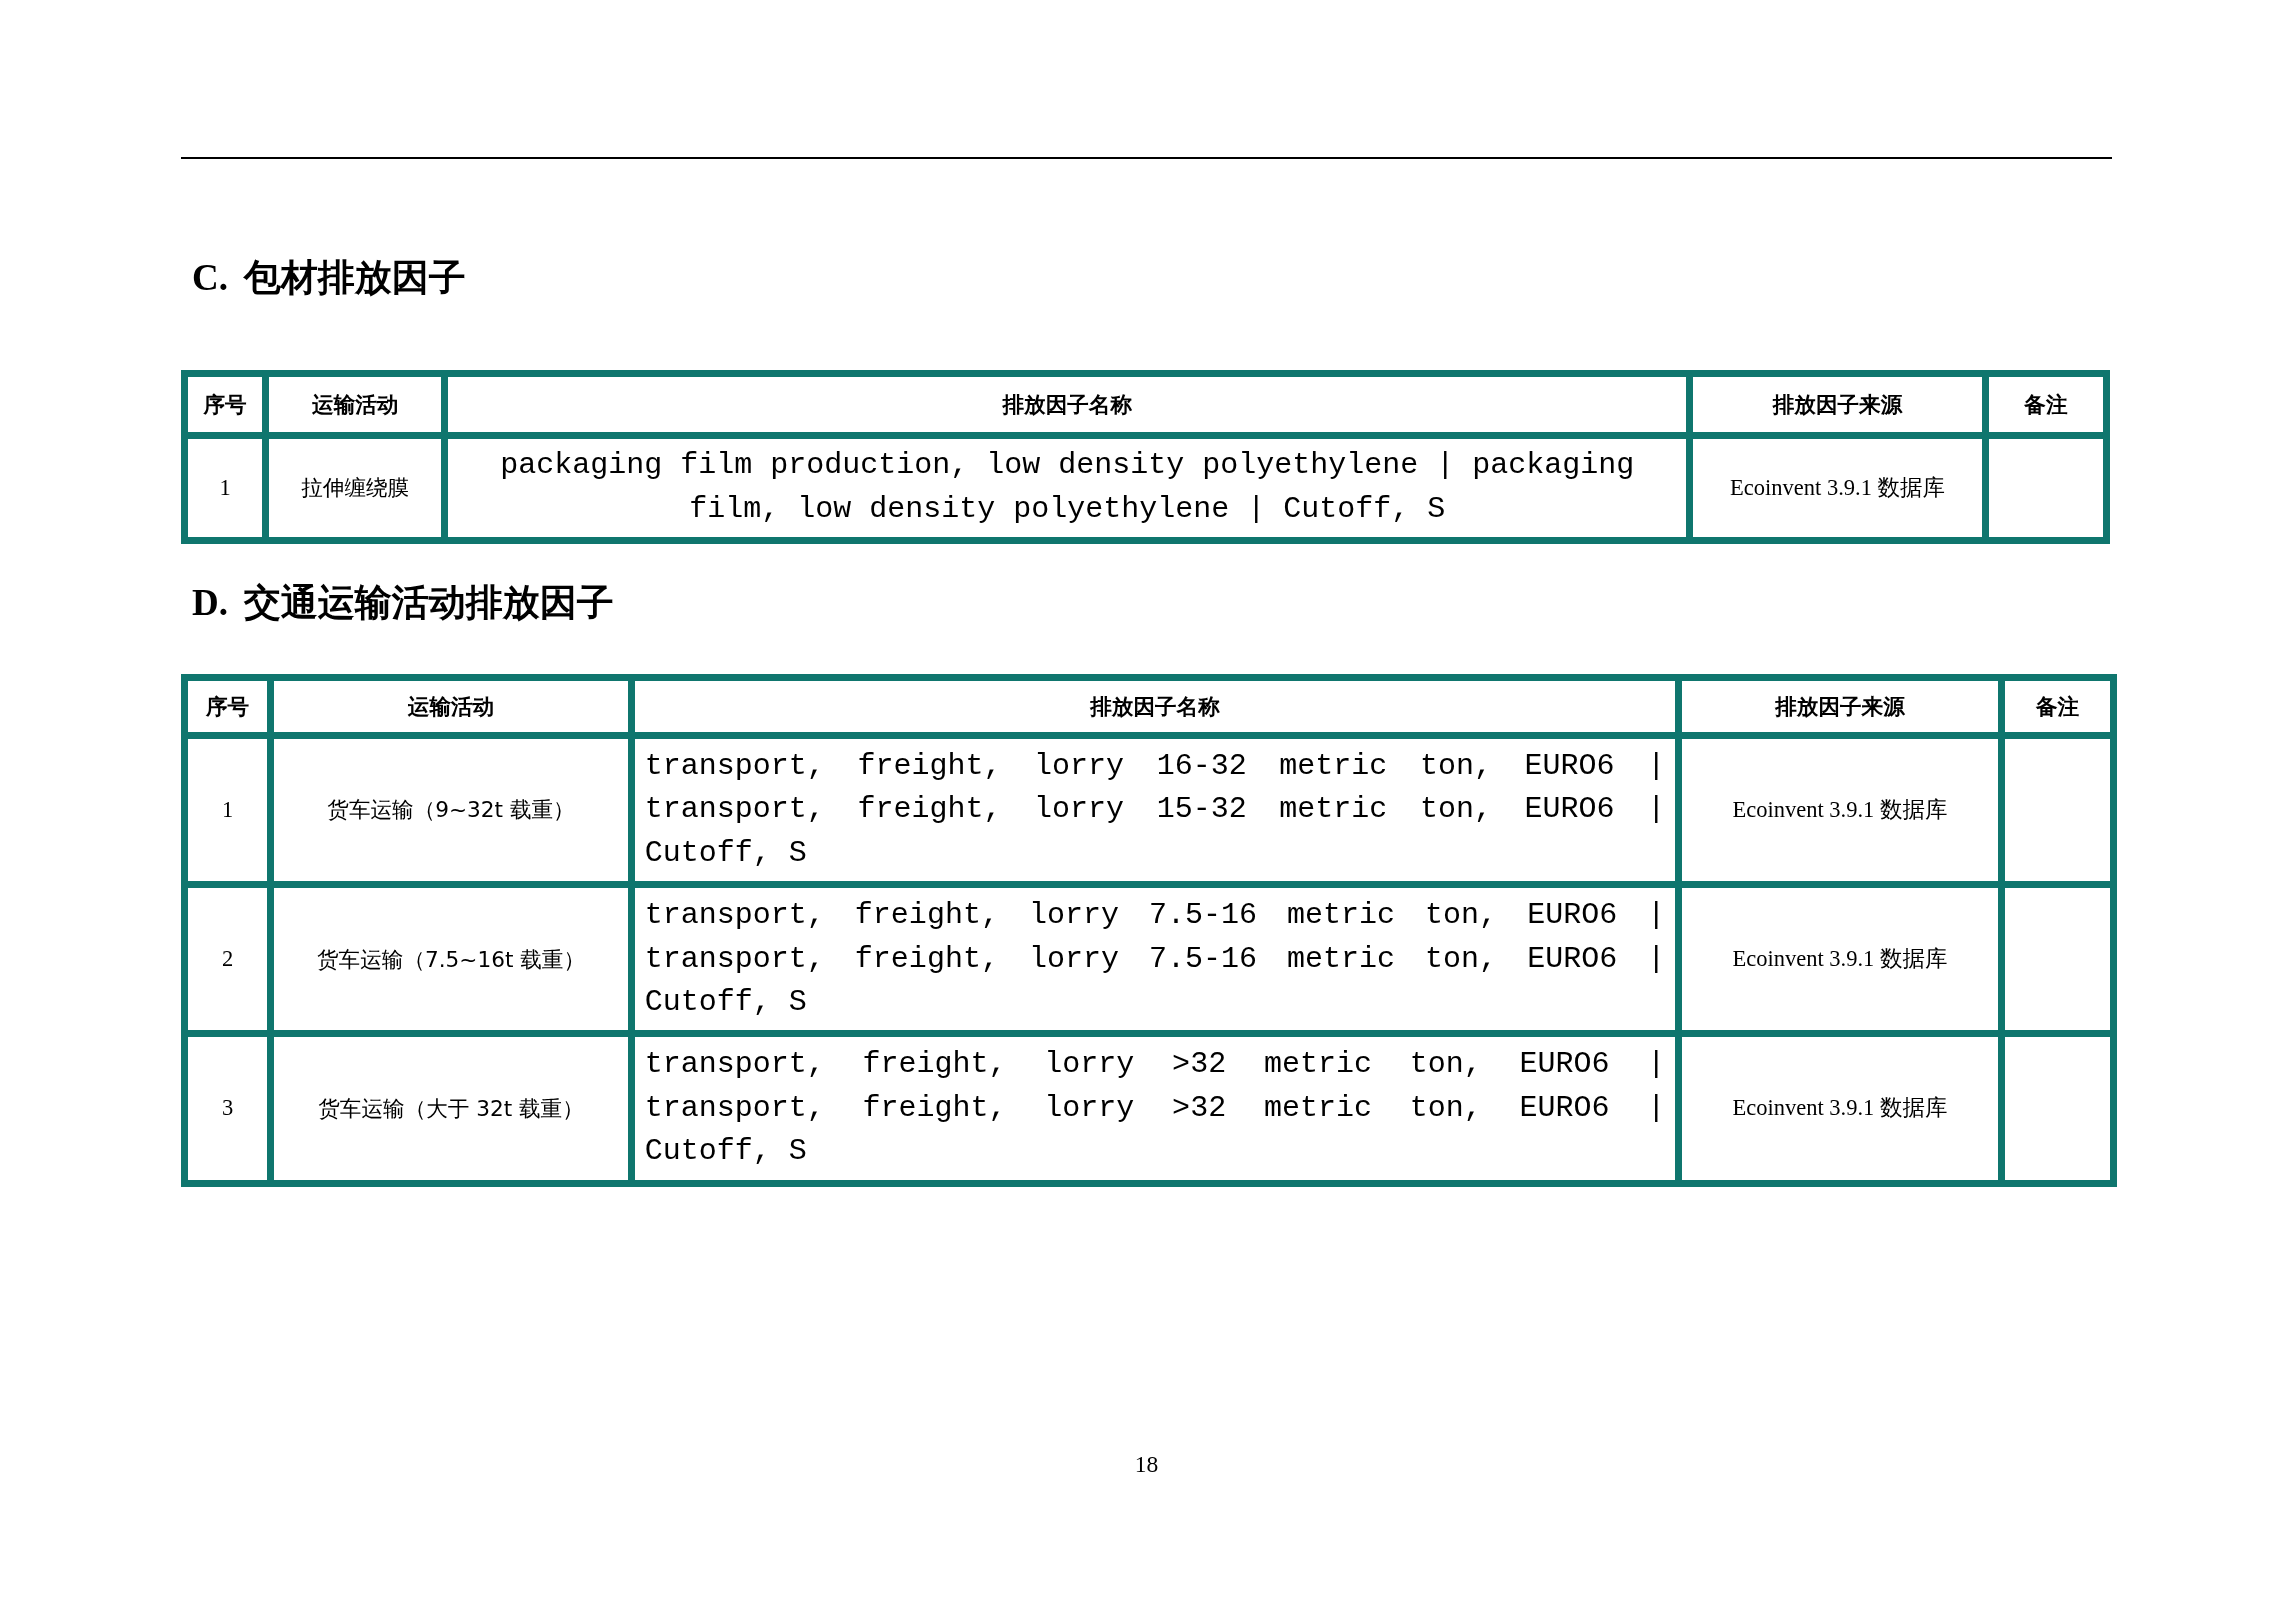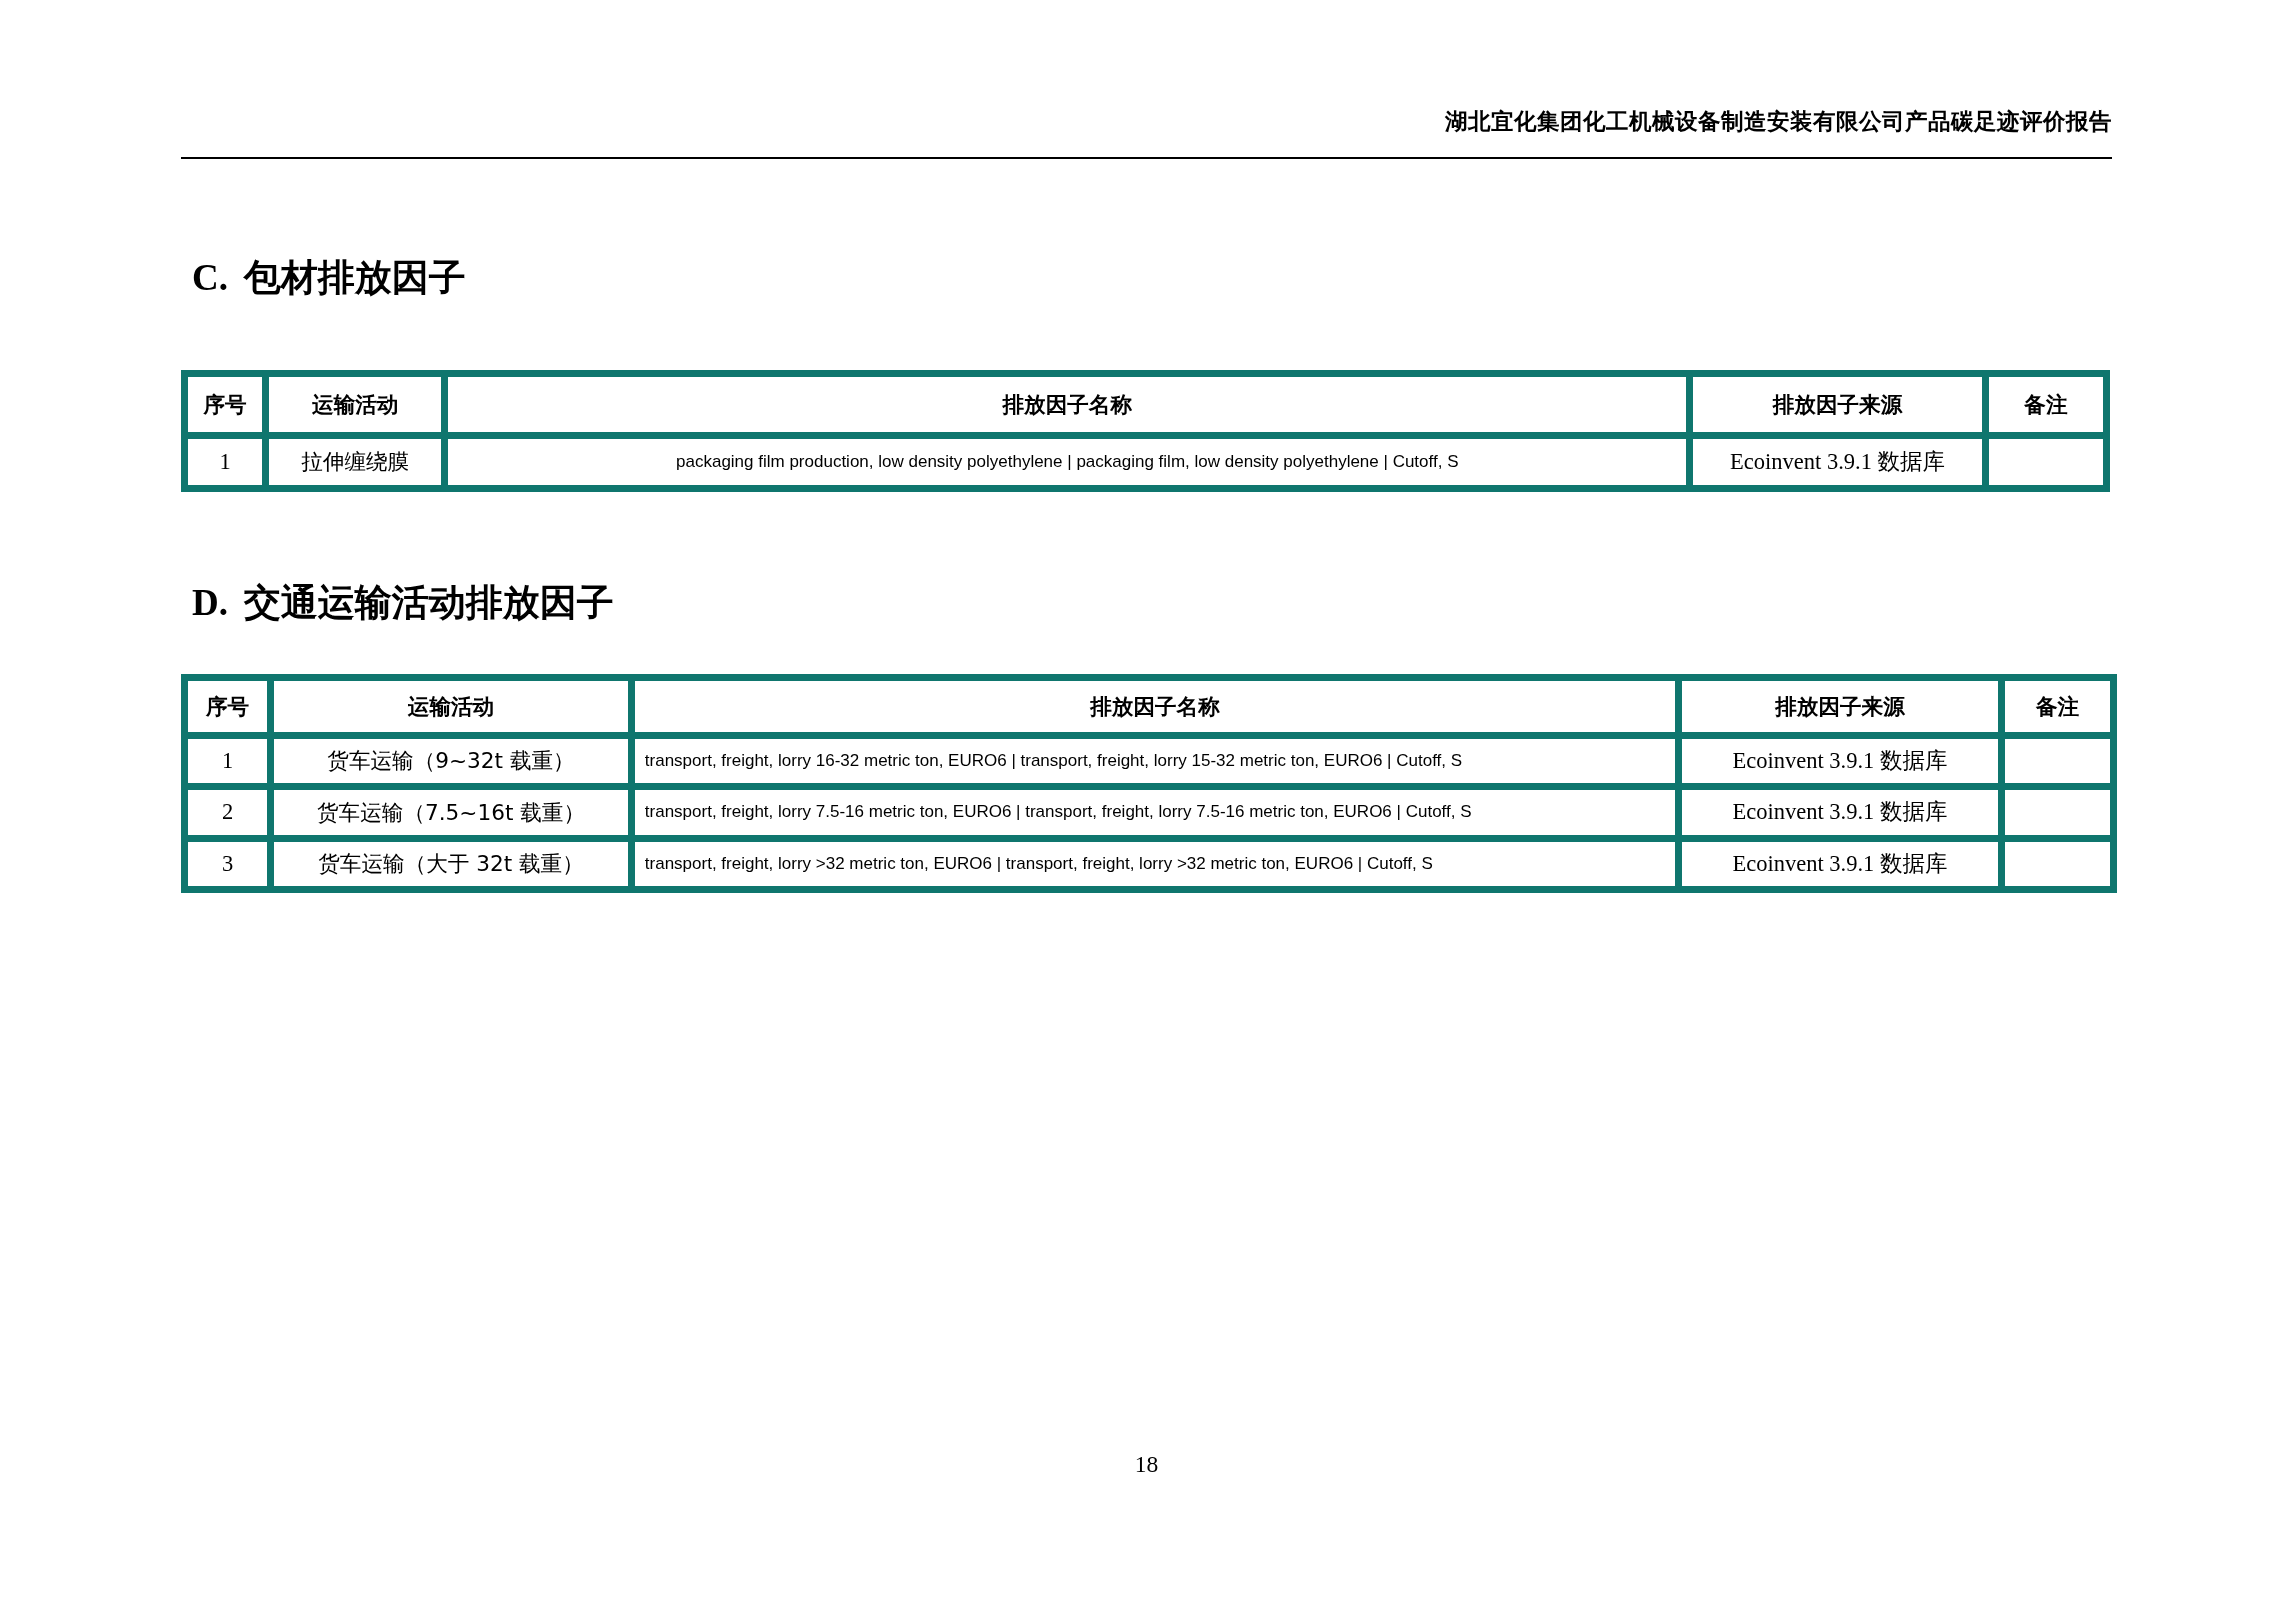--- a/index.html
+++ b/index.html
@@ -81,22 +81,22 @@
     font-size: 21.6px;
     padding: 9.8px 7.8px;
   }
   .c-center { text-align: center; }
   .c-just { text-align: justify; text-align-justify: inter-word; }
   .cn {
     font-family: "DejaVu Sans", sans-serif;
     font-size: 21.6px;
   }
   .en {
-    font-family: Liberation Sans, sans-serif;
-    font-size: 17px;
+    font-family: Liberation Mono, monospace;
+    font-size: 30px;
   }
   .src {
     font-family: "Liberation Serif", serif;
     font-size: 22.5px;
     text-align: center;
   }
 
   
   #table-c {
     top: 370px;
@@ -123,21 +123,20 @@
     text-align: center;
     font-family: "Liberation Serif", serif;
     font-size: 23.5px;
   }
 </style>
 </head>
 <body>
 
 <div class="page">
 
-  <div class="doc-header">湖北宜化集团化工机械设备制造安装有限公司产品碳足迹评价报告</div>
   <div class="header-rule"></div>
 
   <div class="section-heading" id="heading-c">
     <span class="letter">C.</span><span>包材排放因子</span>
   </div>
 
   <table class="ef-table" id="table-c">
     <colgroup>
       <col style="width:71px">
       <col style="width:157px">

